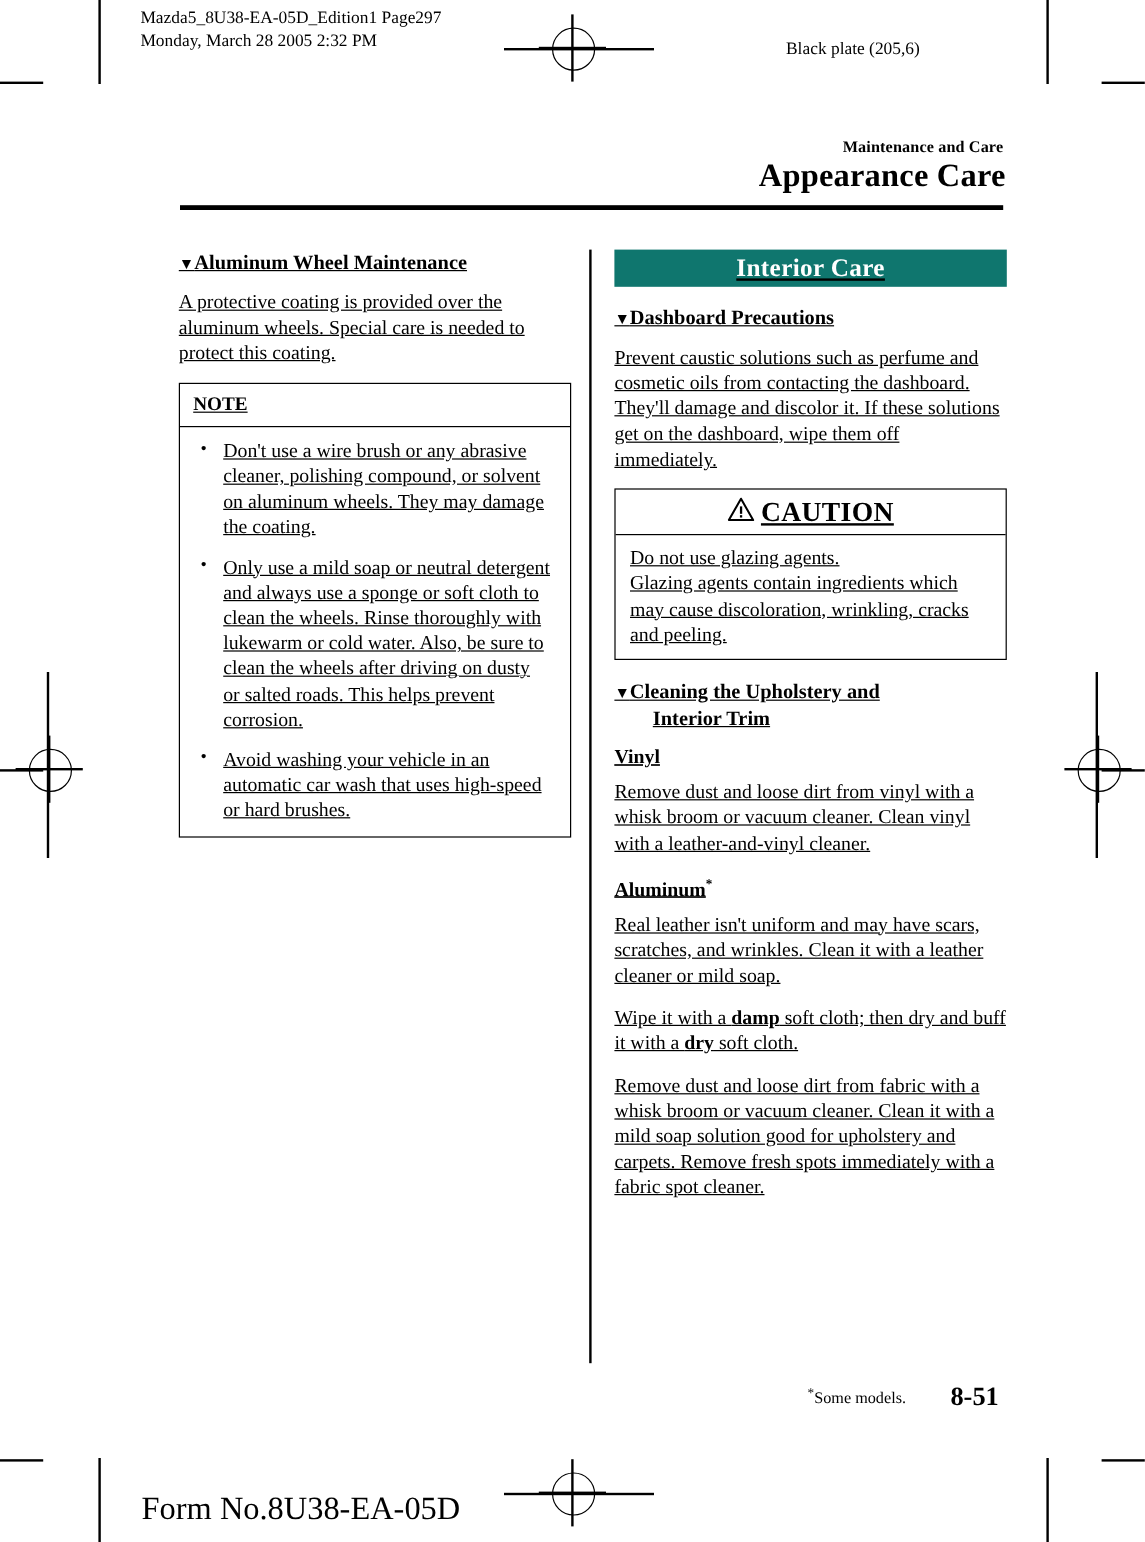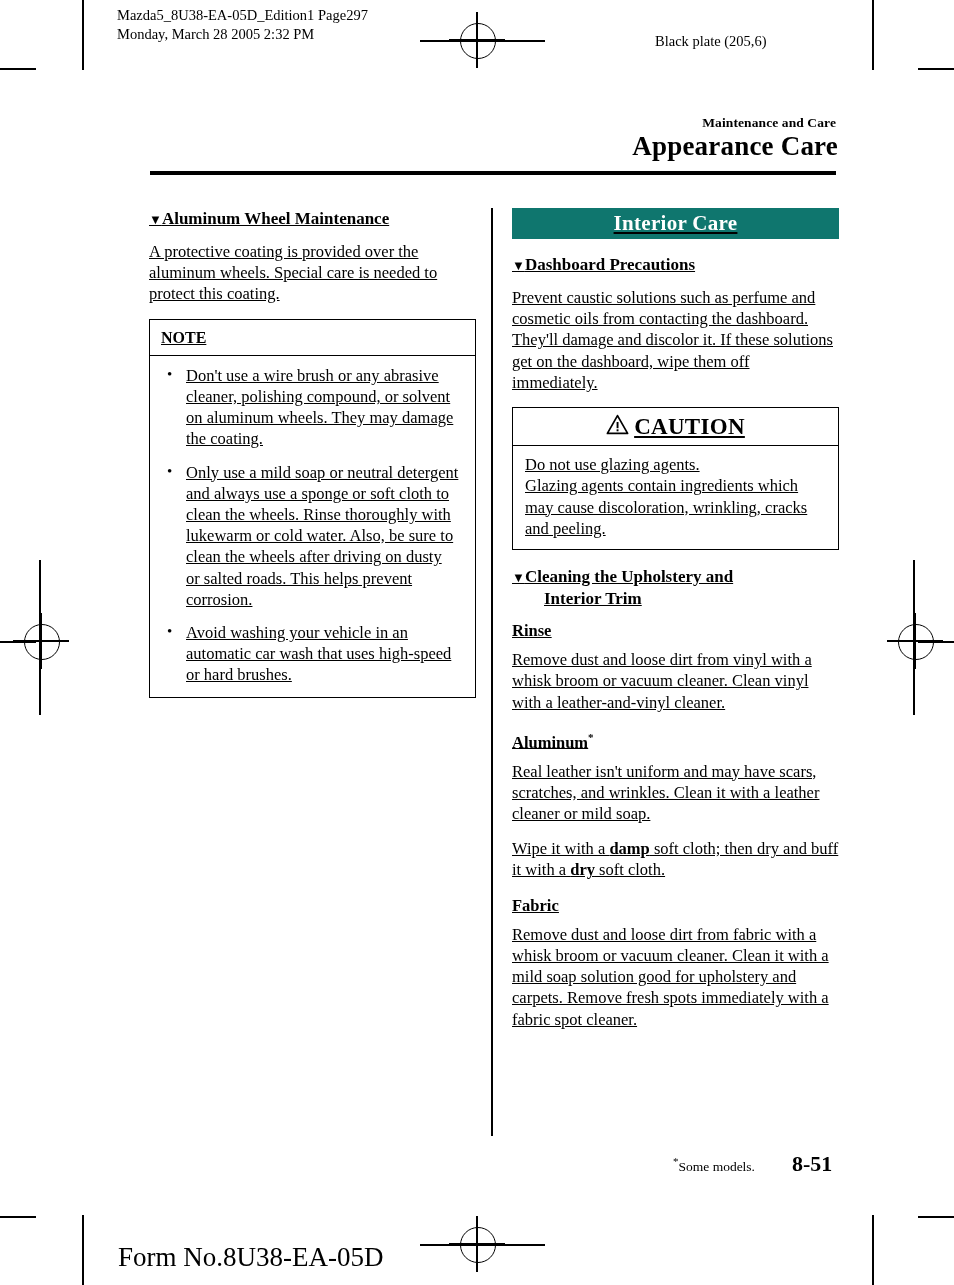--- a/index.html
+++ b/index.html
@@ -228,27 +228,26 @@
         </svg>
       </span><span>CAUTION</span>
     </div>
     <div class="caution-body">
       <span id="caution-body-text">Do not use glazing agents.<br>Glazing agents contain ingredients which may cause discoloration, wrinkling, cracks and peeling.</span>
     </div>
   </div>
 
   <h2 class="section-head"><span class="tri">▼</span><span>Cleaning the Upholstery and</span><br><span style="padding-left:16px">Interior Trim</span></h2>
 
-  <div class="sub-head"><span>Rinse</span></div>
+  <div class="sub-head"><span>Vinyl</span></div>
   <p class="body">Remove dust and loose dirt from vinyl with a whisk broom or vacuum cleaner. Clean vinyl with a leather-and-vinyl cleaner.</p>
 
   <div class="sub-head"><span>Aluminum</span><sup>*</sup></div>
   <p class="body">Real leather isn't uniform and may have scars, scratches, and wrinkles. Clean it with a leather cleaner or mild soap.</p>
   <p class="body"><span>Wipe it with a </span><b>damp</b><span> soft cloth; then dry and buff it with a </span><b>dry</b><span> soft cloth.</span></p>
 
-  <div class="sub-head"><span>Fabric</span></div>
   <p class="body tight">Remove dust and loose dirt from fabric with a whisk broom or vacuum cleaner. Clean it with a mild soap solution good for upholstery and carpets. Remove fresh spots immediately with a fabric spot cleaner.</p>
 
 </div>
 
 <div class="footnote"><sup>*</sup><span>Some models.</span></div>
 <div class="page-num">8-51</div>
 <div class="form-no">Form No.8U38-EA-05D</div>
 
 </body></html>

